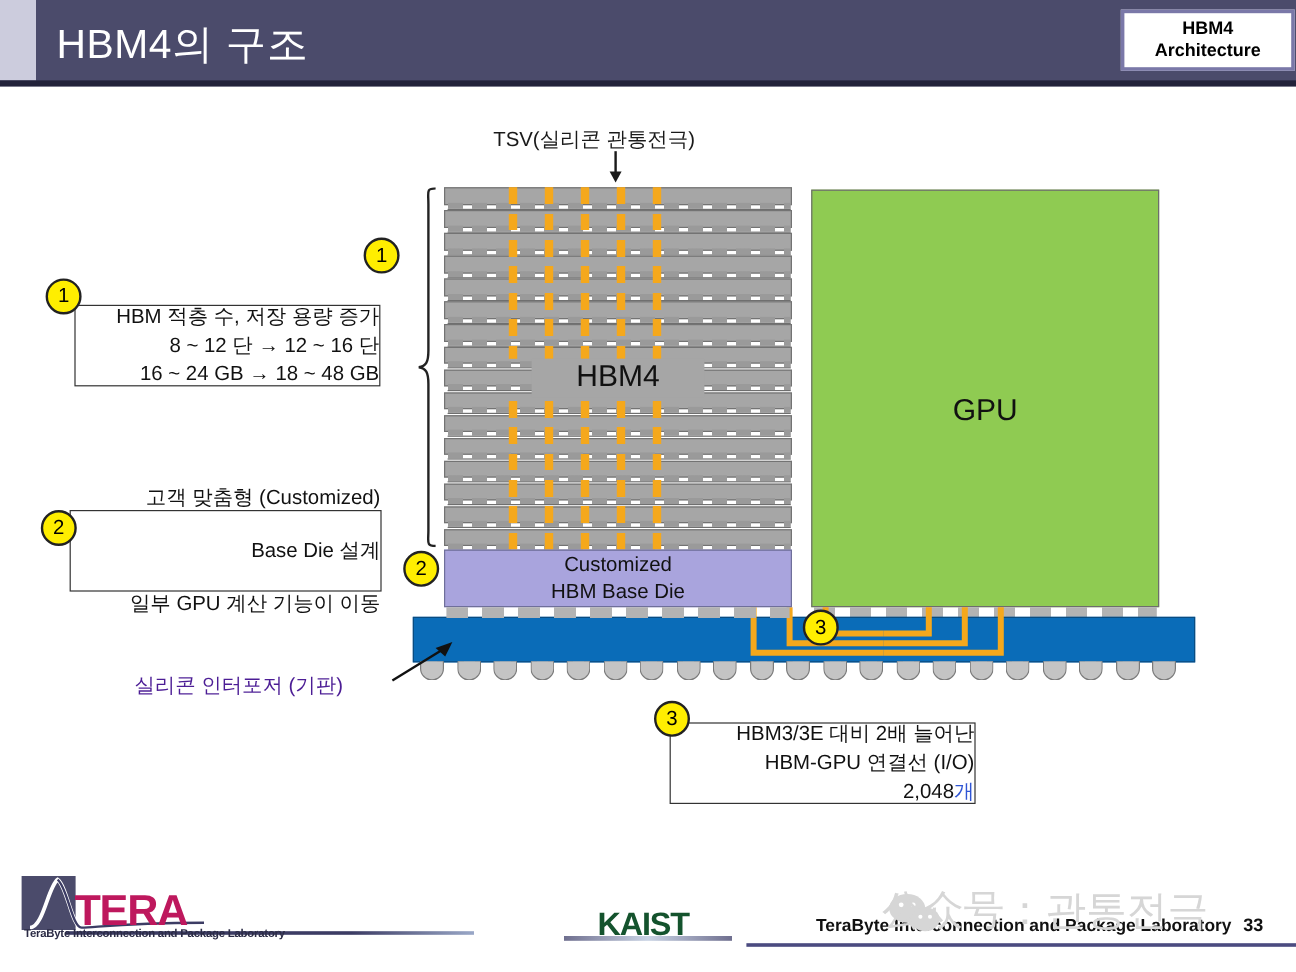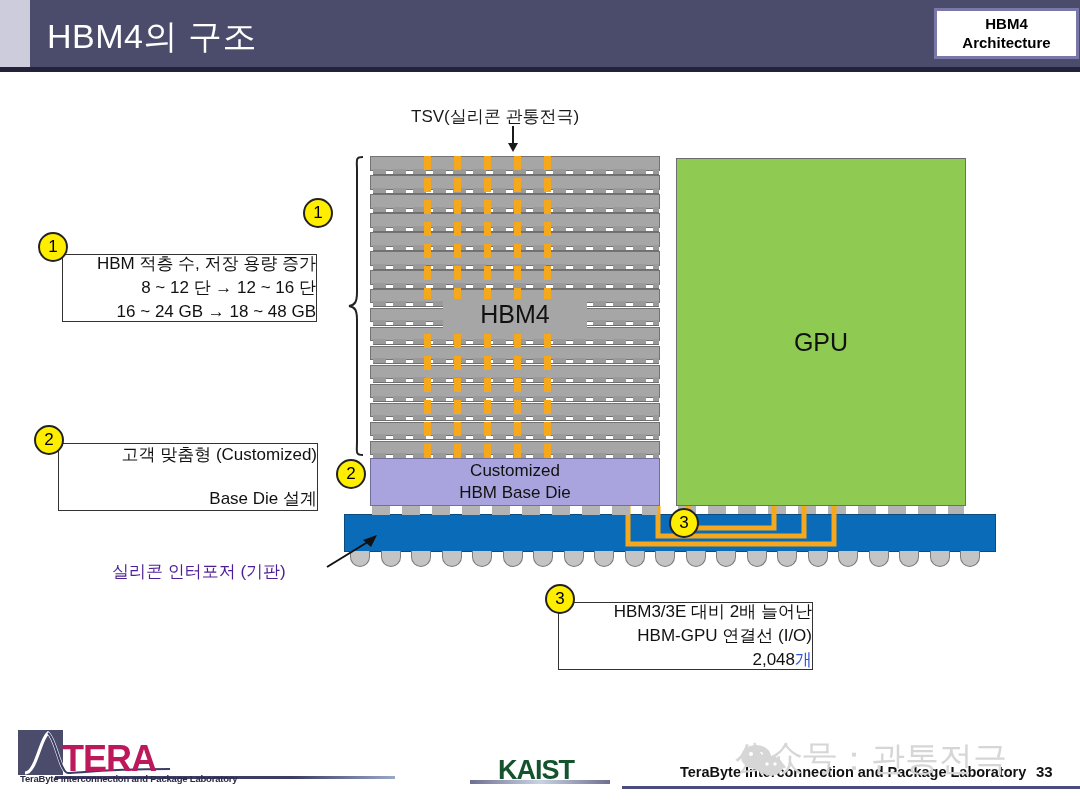--- a/index.html
+++ b/index.html
@@ -68,21 +68,21 @@
   
   .marker{position:absolute;width:30px;height:30px;border-radius:50%;
      background:#ffee00;border:2px solid #222;box-sizing:border-box;
      display:flex;align-items:center;justify-content:center;
      font-size:17px;font-weight:500;color:#000;z-index:20;}
   
   .callout{position:absolute;background:#fff;border:1.5px solid #333;box-sizing:border-box;
      display:flex;flex-direction:column;align-items:flex-end;justify-content:center;
      font-size:17px;line-height:1.42;color:#111;z-index:15;}
   #callout-1{left:62px;top:254px;width:255px;height:68px;}
-  #callout-2{left:58px;top:443px;width:260px;height:68px;gap:20px;}
+  #callout-2{left:58px;top:425px;width:260px;height:68px;gap:20px;}
   #callout-3{left:558px;top:602px;width:255px;height:68px;}
   .blue-unit{color:#2f55d4;}
 
   #interposer-caption{position:absolute;left:112px;top:560px;font-size:17px;color:#4c1d95;}
   #interposer-arrow{position:absolute;left:325px;top:533px;width:54px;height:36px;}
 
   
   #brace{position:absolute;left:348px;top:156px;width:16px;height:300px;}
 
   
@@ -245,20 +245,21 @@
 
 <div class="callout" id="callout-1">
   <div>HBM 적층 수, 저장 용량 증가</div>
   <div>8 ~ 12 단 → 12 ~ 16 단</div>
   <div>16 ~ 24 GB → 18 ~ 48 GB</div>
 </div>
 
 <div class="callout" id="callout-2">
   <div>고객 맞춤형 (Customized)</div>
   <div>Base Die 설계</div>
+  <div>일부 GPU 계산 기능이 이동</div>
 </div>
 
 <div class="callout" id="callout-3">
   <div>HBM3/3E 대비 2배 늘어난</div>
   <div>HBM-GPU 연결선 (I/O)</div>
   <div>
     <span>2,048</span><span class="blue-unit">개</span>
   </div>
 </div>
 

